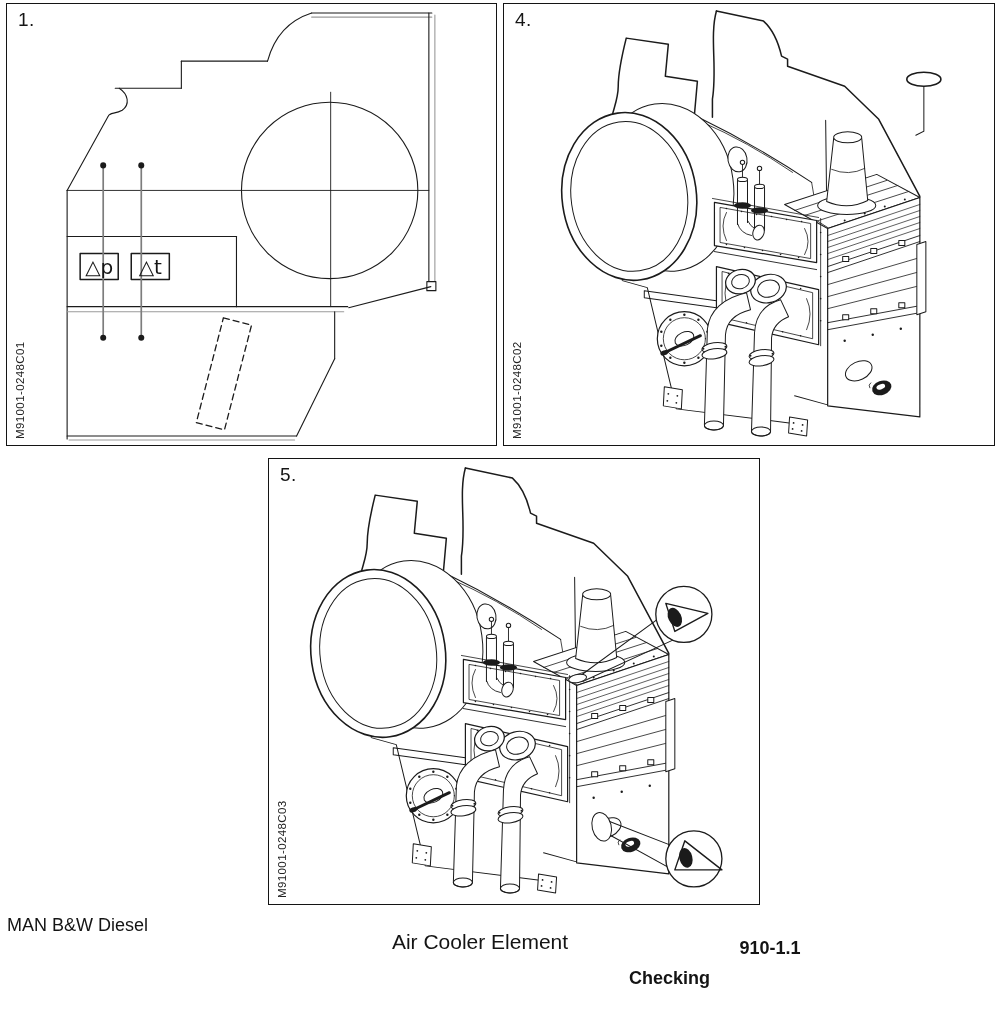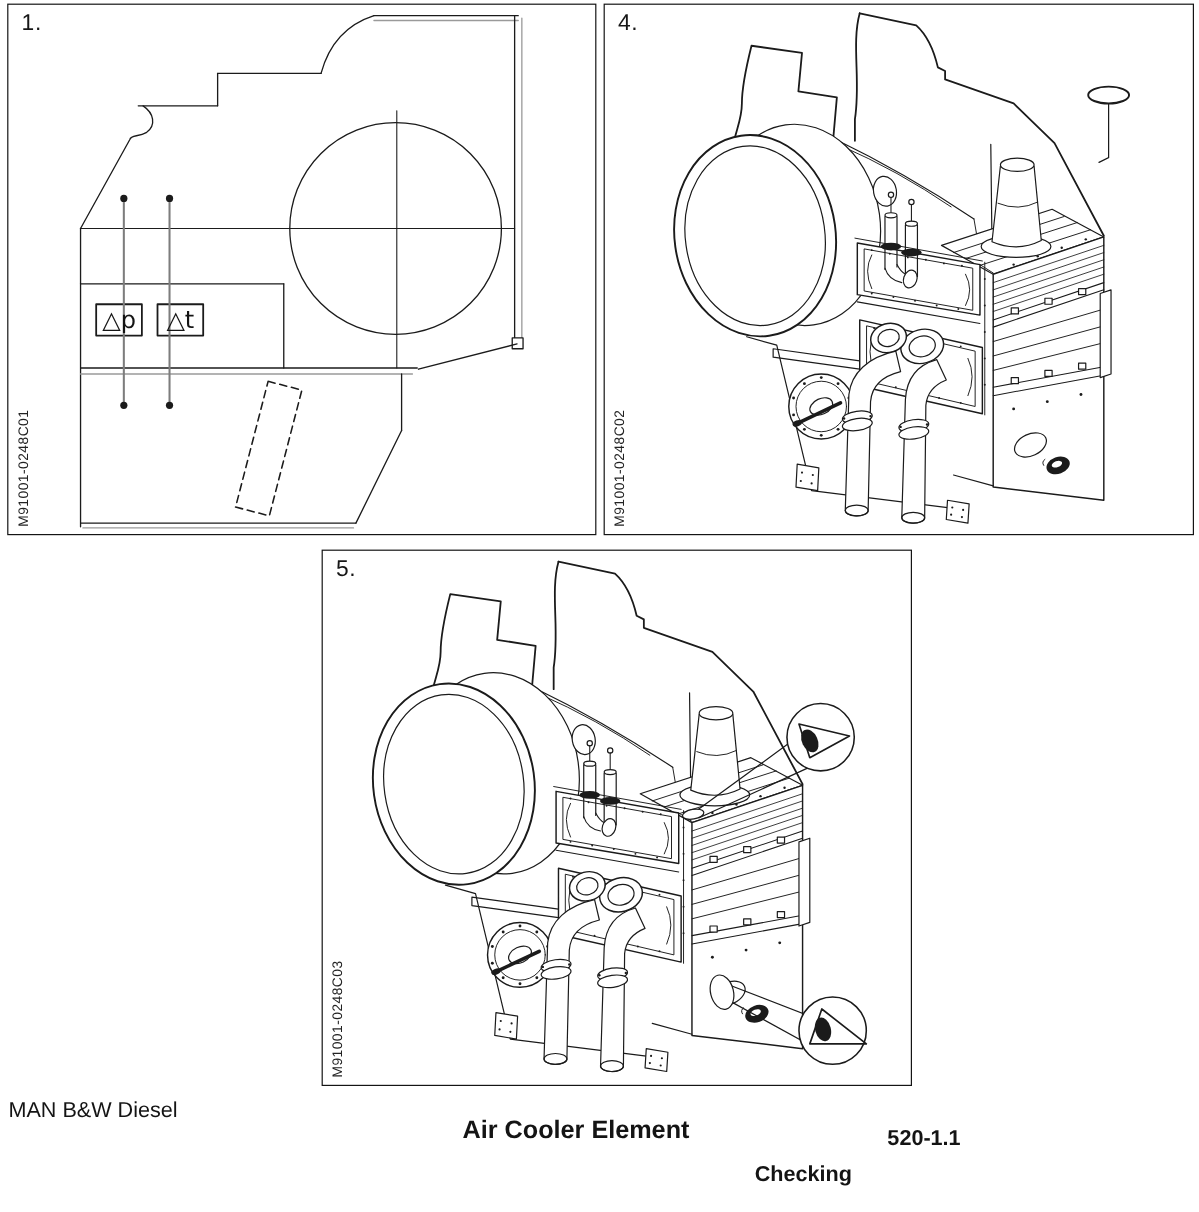--- a/index.html
+++ b/index.html
@@ -2,21 +2,21 @@
 <html><head>
 <meta charset="utf-8">
 <style>
   html,body{margin:0;padding:0;}
   body{width:999px;height:1010px;background:#fff;font-family:"Liberation Sans","DejaVu Sans",sans-serif;color:#141414;}
   .page{position:relative;width:999px;height:1010px;background:#fff;overflow:hidden;}
   .panel{position:absolute;border:1.6px solid #141414;background:#fff;box-sizing:border-box;}
   .panel svg{position:absolute;left:0;top:0;width:100%;height:100%;}
   .fignum{position:absolute;left:11px;top:5px;font-size:19px;letter-spacing:.5px;color:#161616;}
   .figcode{position:absolute;left:19px;bottom:6px;transform-origin:0 100%;transform:rotate(-90deg);font-size:11.5px;letter-spacing:.4px;color:#222;white-space:nowrap;}
-  .f-title{position:absolute;left:250px;top:930px;width:460px;text-align:center;font-size:21px;font-weight:bold;}
+  .f-title{position:absolute;left:250px;top:930px;width:460px;text-align:center;font-size:21px;font-weight:normal;}
   .f-num{position:absolute;left:700px;top:938px;width:140px;text-align:center;font-size:18px;font-weight:bold;}
   .f-sub{position:absolute;left:250px;top:968px;width:460px;text-align:right;font-size:18px;font-weight:bold;}
   .f-company{position:absolute;left:7px;top:915px;font-size:18px;font-weight:normal;}
   svg text{font-family:"DejaVu Sans","Liberation Sans",sans-serif;fill:#141414;}
 </style>
 </head>
 <body>
 
 <div class="page">
 
@@ -291,17 +291,17 @@
           <path d="M-9,-18 L28,11 L-19,11 Z" stroke-width="1.4"></path>
           <ellipse cx="-8" cy="-1" rx="6.5" ry="10" transform="rotate(-15 -8 -1)" fill="#1b1b1b" stroke="none"></ellipse>
         </g>
       </g>
     </svg>
     <div class="fignum">5.</div>
     <div class="figcode">M91001-0248C03</div>
   </section>
 
   <div class="f-title">Air Cooler Element</div>
-  <div class="f-num">520-1.1</div>
+  <div class="f-num">910-1.1</div>
   <div class="f-sub">Checking</div>
   <div class="f-company">MAN B&amp;W Diesel</div>
 
 </div>
 
 </body></html>

